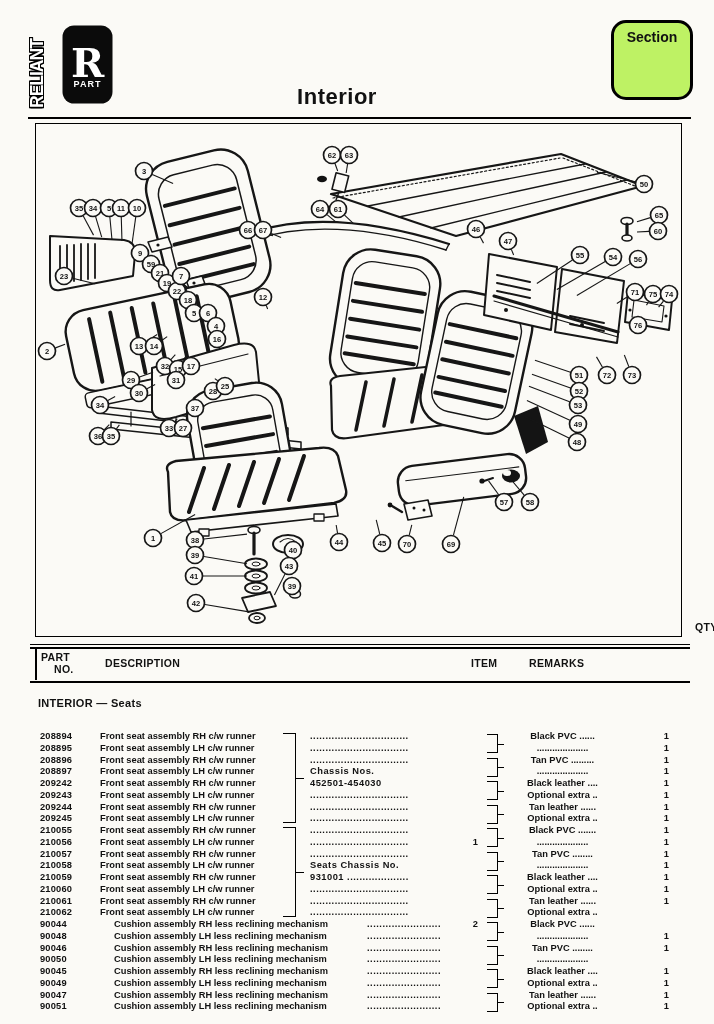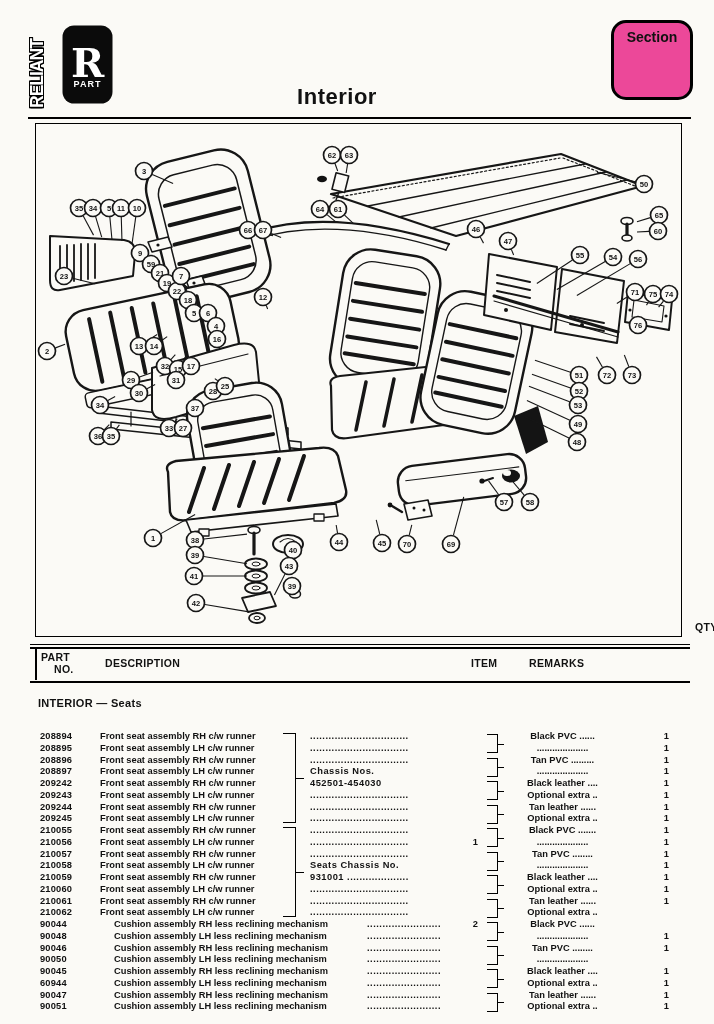--- a/index.html
+++ b/index.html
@@ -8,21 +8,21 @@
 
   
   .brand-vert{position:absolute;left:27px;top:22px;height:86px;writing-mode:vertical-rl;transform:rotate(180deg);
     font-weight:900;font-size:17.5px;letter-spacing:-1px;color:#fff;
     text-shadow:-1.4px -1.4px 0 #000,1.4px -1.4px 0 #000,-1.4px 1.4px 0 #000,1.4px 1.4px 0 #000,0 1.4px 0 #000,0 -1.4px 0 #000,1.4px 0 0 #000,-1.4px 0 0 #000;}
   .brand-badge{position:absolute;left:64px;top:27px;width:47px;height:75px;background:#0b0b0b;border-radius:10px;
     display:flex;flex-direction:column;align-items:center;justify-content:center;box-shadow:0 0 0 1.5px #0b0b0b;}
   .brand-badge .r{font-family:"DejaVu Serif",serif;font-weight:700;font-size:40px;color:#fff;line-height:40px;margin-top:2px;}
   .brand-badge .part{font-weight:700;font-size:9px;color:#fff;letter-spacing:1px;margin-top:-4px;}
   .page-title{position:absolute;left:0;right:40px;top:84px;text-align:center;font-size:22px;font-weight:800;letter-spacing:.5px;}
-  .section-badge{position:absolute;right:21px;top:20px;width:76px;height:74px;border:3.5px solid #000;border-radius:15px;background:#ec4899;text-align:center;}
+  .section-badge{position:absolute;right:21px;top:20px;width:76px;height:74px;border:3.5px solid #000;border-radius:15px;background:#bef264;text-align:center;}
   .section-badge .s-label{font-size:14px;font-weight:800;margin-top:6px;}
   .section-badge .s-code{font-size:31px;font-weight:800;line-height:28px;margin-top:1px;}
   .section-badge .s-code sub{font-size:17px;font-weight:800;}
   .header-rule{position:absolute;left:28px;right:23px;top:117px;height:2px;background:#000;}
 
   
   .diagram-box{position:absolute;left:35px;top:123px;width:645px;height:512px;border:1.6px solid #000;background:#fbfaf6;}
   .diagram-box svg{display:block;}
 
   
@@ -831,21 +831,21 @@
       <div class="row cushion">
         <div class="cell cell-part">90045</div>
         <div class="cell cell-desc">Cushion assembly RH less reclining mechanism</div>
         <div class="cell cell-mid">........................</div>
         <div class="cell cell-item"></div>
         <div class="cell cell-brace"></div>
         <div class="cell cell-remarks">Black leather ....</div>
         <div class="cell cell-qty">1</div>
       </div>
       <div class="row cushion">
-        <div class="cell cell-part">60944</div>
+        <div class="cell cell-part">90049</div>
         <div class="cell cell-desc">Cushion assembly LH less reclining mechanism</div>
         <div class="cell cell-mid">........................</div>
         <div class="cell cell-item"></div>
         <div class="cell cell-brace"></div>
         <div class="cell cell-remarks">Optional extra ..</div>
         <div class="cell cell-qty">1</div>
       </div>
       <div class="row cushion">
         <div class="cell cell-part">90047</div>
         <div class="cell cell-desc">Cushion assembly RH less reclining mechanism</div>

